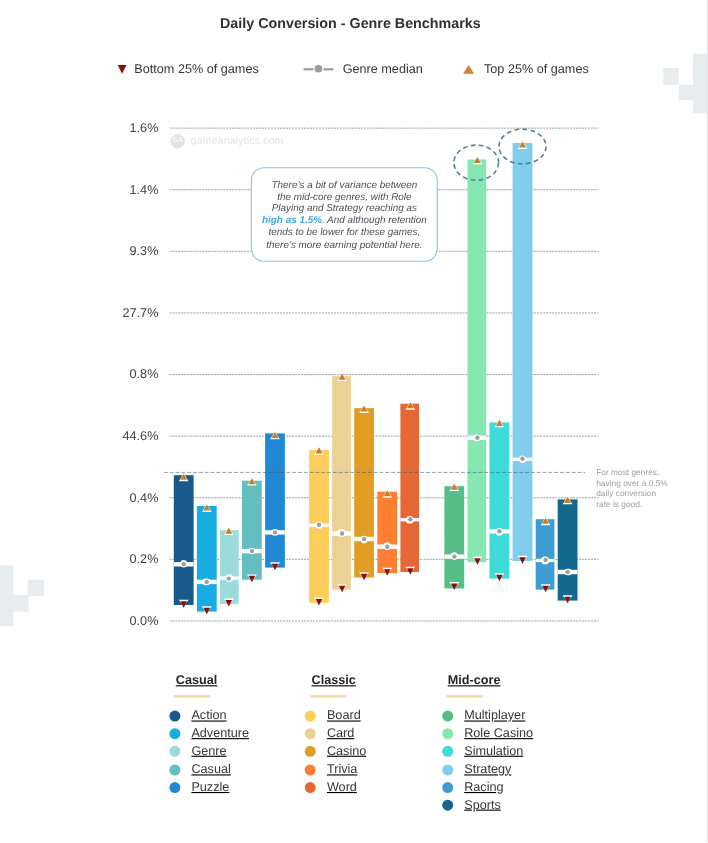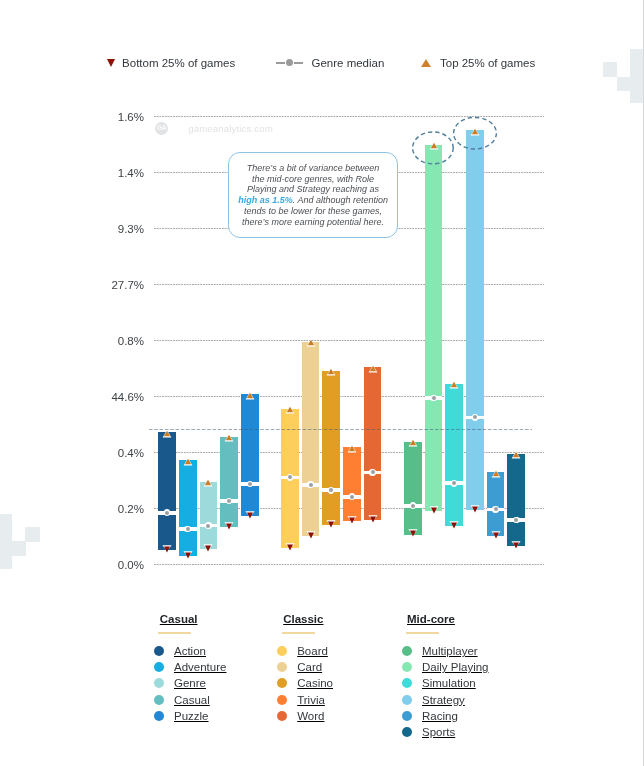--- a/index.html
+++ b/index.html
@@ -28,21 +28,21 @@
   .ytick{position:absolute;font-size:11.5px;line-height:13px;color:#3d4246;text-align:right;}
   .bar{position:absolute;}
   .mhalo{position:absolute;background:#fff;border-radius:50%;}
   .mdot{position:absolute;border-radius:50%;background:#9ba0a3;}
   .mgap{position:absolute;background:#fff;}
   .mk{position:absolute;overflow:visible;}
   .wm{position:absolute;display:flex;align-items:center;}
   .wm-logo{width:13.3px;height:13.3px;border-radius:50%;background:#e1e3e5;position:relative;
            display:flex;align-items:center;justify-content:center;}
   .wm-logo span{font-size:6.6px;color:#fafbfb;font-weight:bold;letter-spacing:-0.3px;line-height:1;}
-  .wm-txt{font-size:9.7px;color:#e1e3e5;margin-left:20px;letter-spacing:0.1px;}
+  .wm-txt{font-size:9.7px;color:#e1e3e5;margin-left:5px;letter-spacing:0.1px;}
   .callout{position:absolute;border:1.15px solid #8ec3e2;border-radius:12px;background:#fff;box-sizing:border-box;font-style:italic;}
   .callout p{margin:0;font-size:9.0px;line-height:10.85px;color:#4b5055;text-align:center;width:160px;}
   .cl{display:block;white-space:nowrap;font-size:0;line-height:10.85px;height:10.85px;}
   .cl span{font-size:9.0px;line-height:10.85px;}
   .rl{display:block;white-space:nowrap;}
   .hl{color:#3aa9e1;font-weight:bold;}
   .refnote{position:absolute;font-size:7.6px;line-height:9.5px;color:#9aa1a6;width:90px;}
   .rl{font-size:7.6px;}
   .hsvg{position:absolute;overflow:visible;}
   .lg-col{position:absolute;text-decoration:underline;}
@@ -55,20 +55,21 @@
 </head>
 <body>
 
 <div id="page">
 <div class="deco" style="left:603px;top:62px;width:14px;height:15px;background:#e7ecef"></div>
 <div class="deco" style="left:616.5px;top:76.5px;width:14px;height:14px;background:#e7ecef"></div>
 <div class="deco" style="left:630px;top:49px;width:13px;height:54px;background:#e7ecef"></div>
 <div class="deco" style="left:0px;top:513.5px;width:12px;height:55px;background:#e7ecef"></div>
 <div class="deco" style="left:11.5px;top:541px;width:14px;height:14.5px;background:#e7ecef"></div>
 <div class="deco" style="left:24.5px;top:527px;width:15px;height:14.5px;background:#e7ecef"></div>
+<div class="title">Daily Conversion - Genre Benchmarks</div>
 <div class="tl-item" style="left:106.9px">
       <span class="tri-down"></span>
       <span class="tl-label" style="margin-left:7.2px">Bottom 25% of games</span>
     </div>
 <div class="tl-item" style="left:275.9px">
       <span class="med-marker">
         <i class="d1"></i>
         <i class="d2"></i>
         <span class="dot"></span>
       </span>
@@ -315,20 +316,26 @@
 <span>. And although retention</span>
 </span>
 <span class="cl">
 <span>tends to be lower for these games,</span>
 </span>
 <span class="cl">
 <span>there’s more earning potential here.</span>
 </span>
 </p>
     </div>
+<div class="refnote" style="left:542px;top:425.3px">
+<span class="rl">For most genres,</span>
+<span class="rl">having over a 0.5%</span>
+<span class="rl">daily conversion</span>
+<span class="rl">rate is good.</span>
+</div>
 <div class="lg-col" style="left:158.3px;top:612px">
 <div class="lg-title" style="margin-left:1.5px">Casual</div>
 <div class="lg-rule"></div>
 <div style="height:9.4px"></div>
 <div class="lg-item">
         <span class="lg-dot" style="background:#19588b;margin-left:-4.5px"></span>
         <span class="lg-lab">Action</span>
       </div>
 <div class="lg-item">
         <span class="lg-dot" style="background:#16ade3;margin-left:-4.5px"></span>
@@ -375,21 +382,21 @@
 <div class="lg-col" style="left:405.5px;top:612px">
 <div class="lg-title" style="margin-left:1.5px">Mid-core</div>
 <div class="lg-rule"></div>
 <div style="height:9.4px"></div>
 <div class="lg-item">
         <span class="lg-dot" style="background:#58be89;margin-left:-3.7px"></span>
         <span class="lg-lab">Multiplayer</span>
       </div>
 <div class="lg-item">
         <span class="lg-dot" style="background:#86e7b3;margin-left:-3.7px"></span>
-        <span class="lg-lab">Daily Playing</span>
+        <span class="lg-lab">Role Casino</span>
       </div>
 <div class="lg-item">
         <span class="lg-dot" style="background:#3fdbd9;margin-left:-3.7px"></span>
         <span class="lg-lab">Simulation</span>
       </div>
 <div class="lg-item">
         <span class="lg-dot" style="background:#80cdec;margin-left:-3.7px"></span>
         <span class="lg-lab">Strategy</span>
       </div>
 <div class="lg-item">

